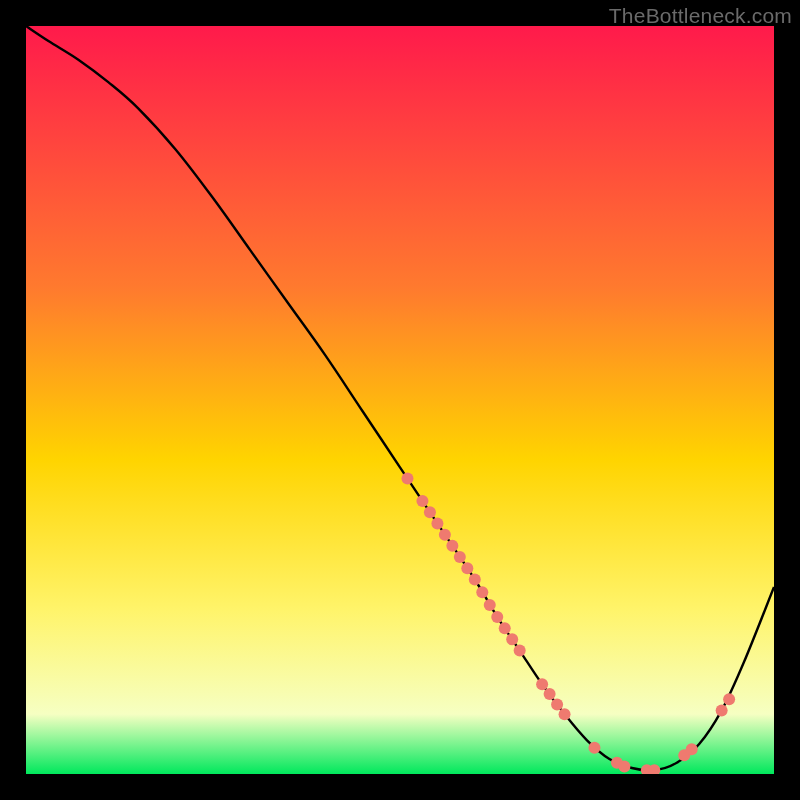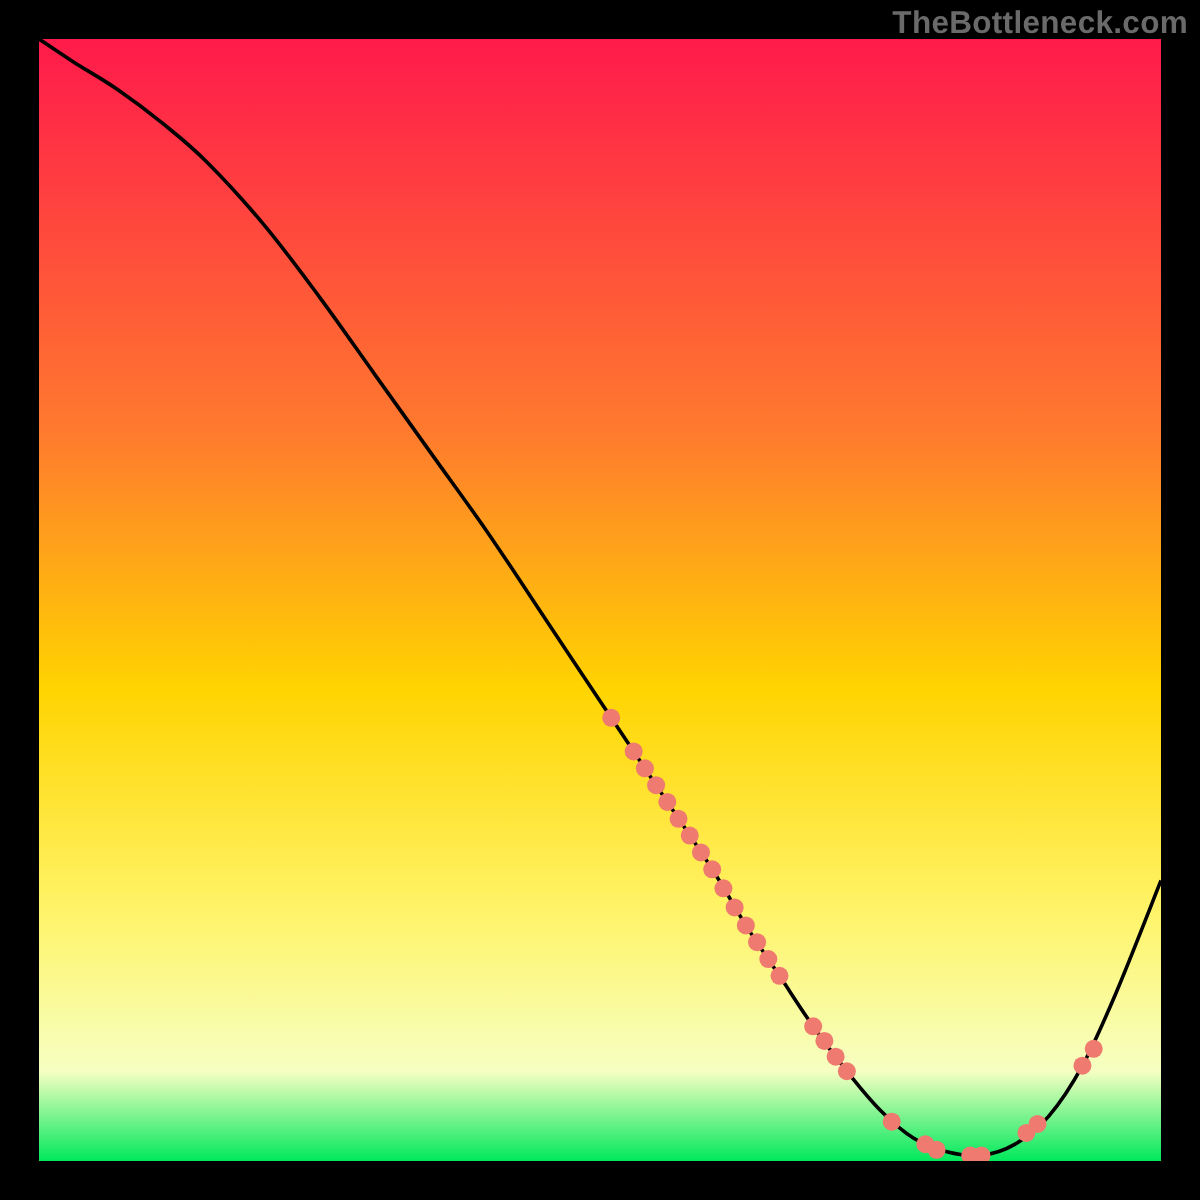--- a/index.html
+++ b/index.html
@@ -26,21 +26,21 @@
     width: 748px;
     height: 748px;
   }
   .attribution {
     position: absolute;
     top: 4px;
     right: 8px;
     color: #6a6a6a;
     font-size: 21px;
     letter-spacing: 0.2px;
-    font-weight: 700;
+    font-weight: 400;
   }
   svg { display: block; }
 </style>
 </head>
 <body>
 
 <div class="frame">
   <svg class="plot" width="748" height="748" viewBox="0 0 748 748">
     <defs>
       <linearGradient id="bgGrad" x1="0" y1="0" x2="0" y2="1">

